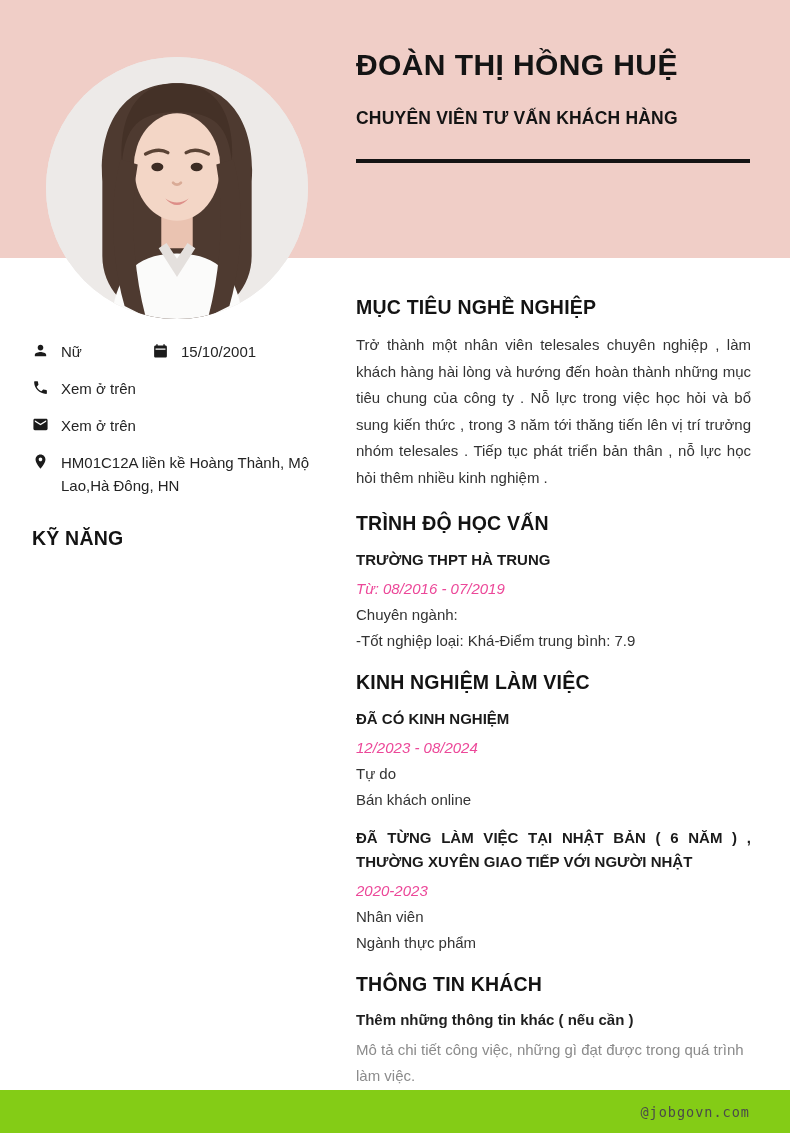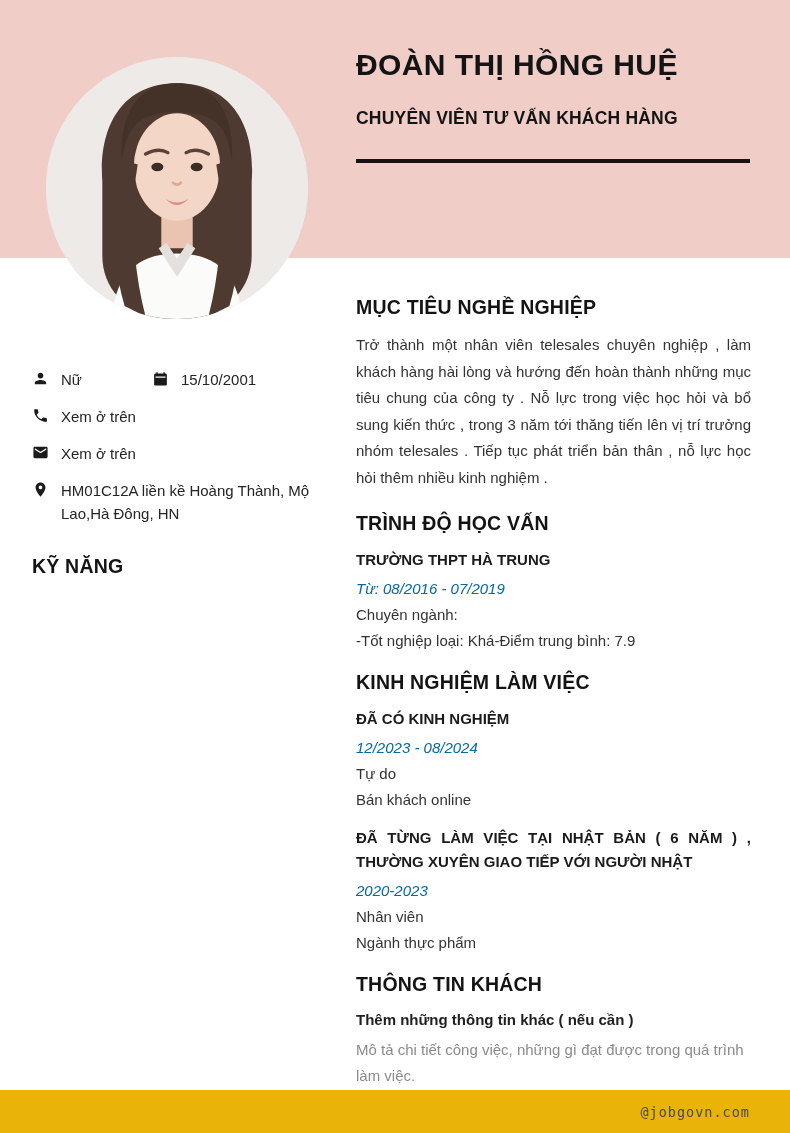--- a/index.html
+++ b/index.html
@@ -19,42 +19,42 @@
   }
   .photo-wrap svg { display:block; width:100%; height:100%; }
   
   .header-text { position:absolute; left:356px; top:48px; width:395px; }
   .name { margin:0; font-size:30px; font-weight:800; letter-spacing:.4px; color:#141414; }
   .job-title { margin:26px 0 0 0; font-size:17.5px; font-weight:700; letter-spacing:.2px; color:#141414; }
   .divider { margin-top:30px; width:394px; height:4px; background:#141414; }
   
   .left-col { position:absolute; left:32px; top:340px; width:302px; }
   .info-row { display:flex; align-items:flex-start; margin-bottom:14px; }
-  .pair { display:flex; align-items:flex-start;margin-top:28px; }
+  .pair { display:flex; align-items:flex-start; }
   .pair.first { width:120px; }
   .icon { width:17px; height:17px; flex:none; margin-right:12px; margin-top:2px; color:#1b1b1b; }
   .icon svg { display:block; width:17px; height:17px; fill:currentColor; }
   .info-text { font-size:15px; line-height:23px; color:#242424; }
   .address-text { max-width:250px; }
   .side-heading { margin:30px 0 0 0; font-size:19.5px; font-weight:700; color:#131313; letter-spacing:.2px; }
   .skill-item { margin:16px 0 0 0; font-size:14.5px; color:#2c2c2c; }
   
   .right-col { position:absolute; left:356px; top:296px; width:395px; }
   .section-heading { margin:0 0 13px 0; font-size:19.5px; font-weight:700; color:#131313; letter-spacing:.2px; }
   .sec-objective .body-par { margin:0; font-size:15px; line-height:26.5px; text-align:justify; color:#333333; }
   .sec { margin-top:21px; }
   .sec-first { margin-top:0; }
   .entry-title { margin:0; font-size:15px; font-weight:700; color:#1a1a1a; line-height:24px; text-align:justify; }
   .entry-line { margin:7px 0 0 0; font-size:15px; line-height:19px; color:#333333; }
-  .period { font-style:italic; color:#0369a1; }
+  .period { font-style:italic; color:#ec4899; }
   .entry2 { margin-top:17px; }
   .sub-label { margin:0; font-size:15px; font-weight:600; color:#1f1f1f; line-height:22px; }
   .muted-note { margin:6px 0 0 0; font-size:15px; line-height:26px; color:#8b8b8b; }
   
-  .footer { position:absolute; left:0; bottom:0; width:790px; height:43px; background:#eab308; }
+  .footer { position:absolute; left:0; bottom:0; width:790px; height:43px; background:#84cc16; }
   .footer-credit {
     position:absolute; right:40px; top:50%; transform:translateY(-50%);
     font-family:"DejaVu Sans Mono", monospace; font-size:13.5px; letter-spacing:1px; color:#4a4a4a;
   }
 </style>
 </head>
 <body>
 
 <div class="band"></div>
 

